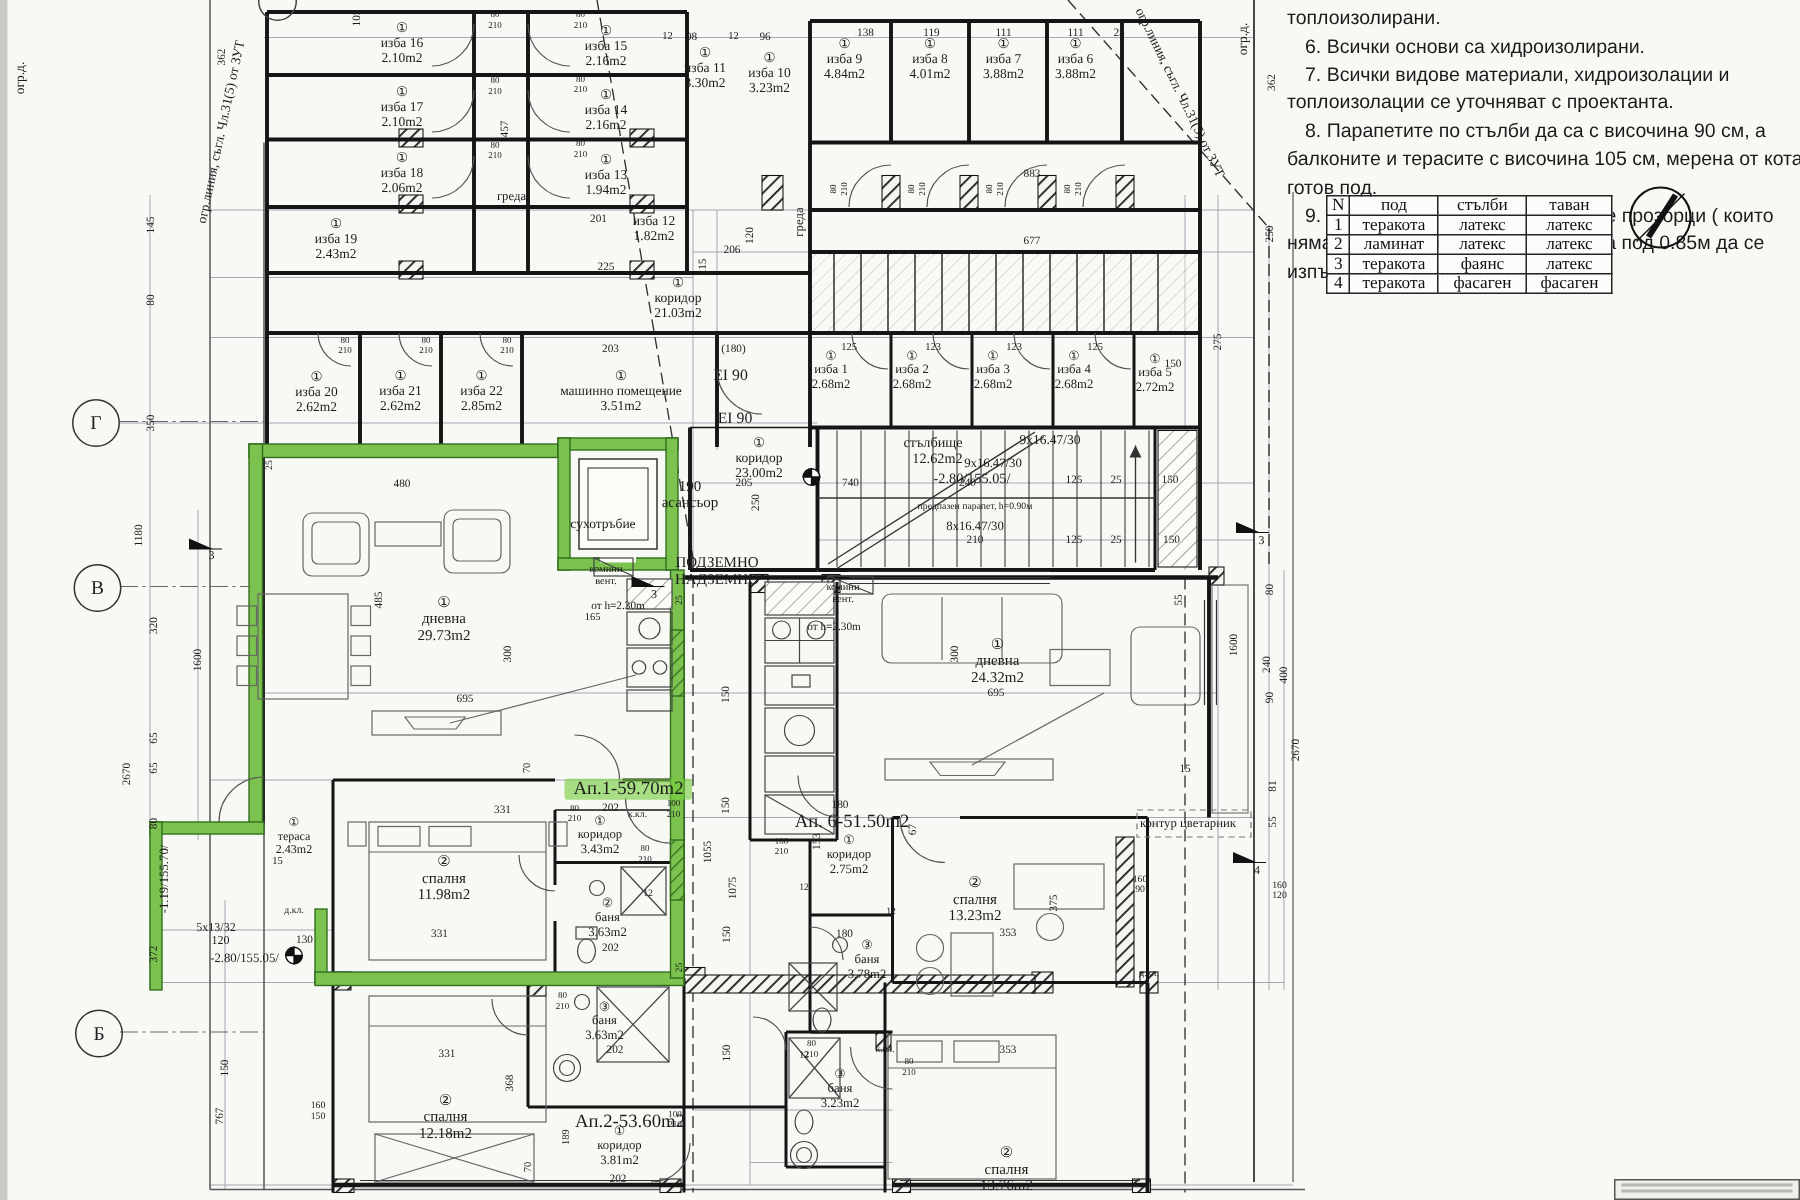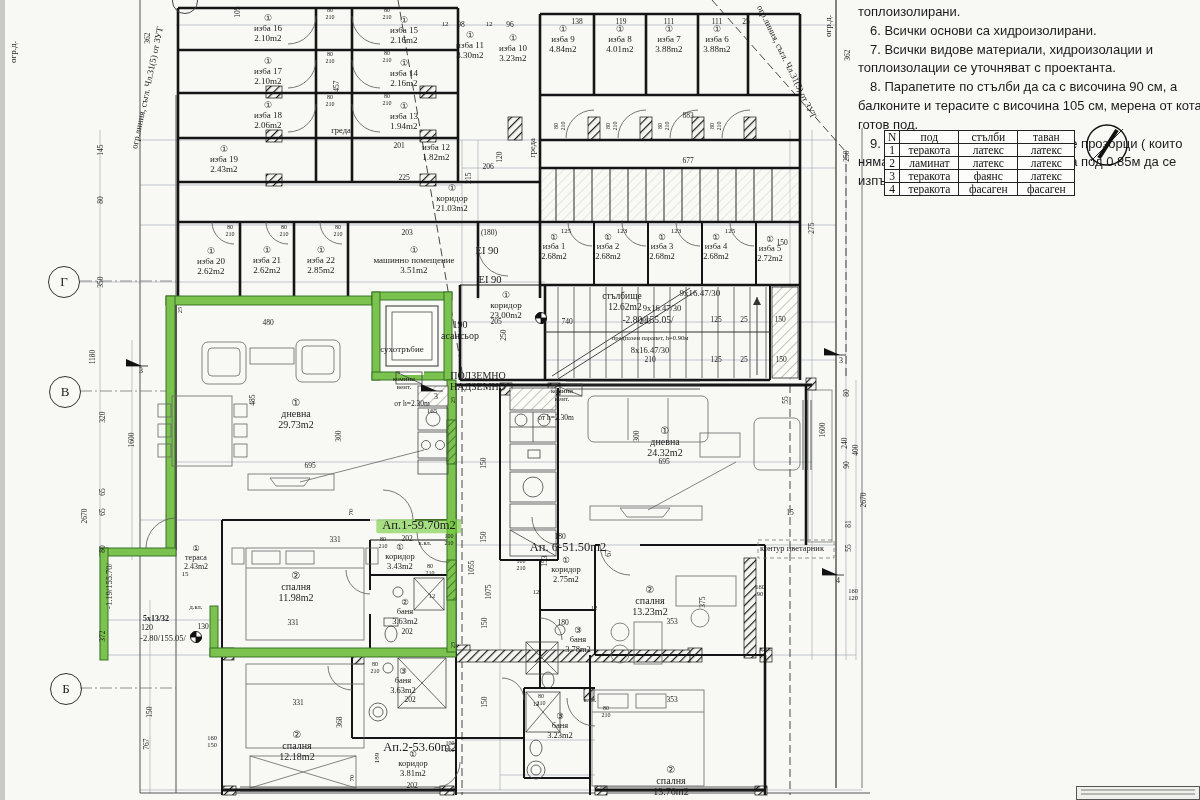--- a/index.html
+++ b/index.html
@@ -574,21 +574,21 @@
 спалня
 13.76m2</div>
       <div class="lbl" style="left: 196px; top: 558px; font-size: 8px; transform: translate(-50%, -50%);">①
 тераса
 2.43m2</div>
       <div class="lbl" style="left: 792px; top: 549px; font-size: 8.5px; transform: translate(-50%, -50%);">контур цветарник</div>
       <div class="lbl" style="left: 341px; top: 131px; font-size: 8.5px; transform: translate(-50%, -50%);">греда</div>
       <div class="lbl" style="left: 533px; top: 148px; font-size: 8.5px; transform: translate(-50%, -50%) rotate(-90deg);">греда</div>
       <div class="lbl" style="left: 487px; top: 251px; font-size: 10.5px; transform: translate(-50%, -50%);">EI 90</div>
       <div class="lbl" style="left: 490px; top: 280px; font-size: 10.5px; transform: translate(-50%, -50%);">EI 90</div>
-      <div class="lbl" style="left: 156px; top: 619px; font-size: 8px; transform: translate(-50%, -50%); font-weight: bold;">5x13/32</div>
+      <div class="lbl" style="left: 144px; top: 619px; font-size: 8px; transform: translate(-50%, -50%);">5x13/32</div>
       <div class="lbl" style="left: 147px; top: 628px; font-size: 8px; transform: translate(-50%, -50%);">120</div>
       <div class="lbl" style="left: 163px; top: 639px; font-size: 8.5px; transform: translate(-50%, -50%);">-2.80/155.05/</div>
       <div class="lbl" style="left: 110px; top: 586px; font-size: 8.5px; transform: translate(-50%, -50%) rotate(-90deg);">-1.19/155.70/</div>
       <div class="lbl" style="left: 196px; top: 607px; font-size: 6.5px; transform: translate(-50%, -50%);">д.кл.</div>
       <div class="lbl" style="left: 766px; top: 649px; font-size: 6.5px; transform: translate(-50%, -50%);">д.кл.</div>
       <div class="lbl" style="left: 590px; top: 700px; font-size: 6.5px; transform: translate(-50%, -50%);">к.кл.</div>
       <div class="lbl" style="left: 425px; top: 543px; font-size: 6.5px; transform: translate(-50%, -50%);">к.кл.</div>
       <div class="lbl" style="left: 14px; top: 52px; font-size: 9px; transform: translate(-50%, -50%) rotate(-90deg);">огр.д.</div>
       <div class="lbl" style="left: 829px; top: 26px; font-size: 9px; transform: translate(-50%, -50%) rotate(-90deg);">огр.д.</div>
       <div class="lbl" style="left: 148px; top: 88px; font-size: 9px; transform: translate(-50%, -50%) rotate(-78deg);">огр.линия, съгл. Чл.31(5) от ЗУТ</div>
@@ -740,21 +740,21 @@
       <div class="lbl" style="left: 412px; top: 786px; font-size: 7.5px; transform: translate(-50%, -50%);">202</div>
       <div class="lbl" style="left: 485px; top: 623px; font-size: 7.5px; transform: translate(-50%, -50%) rotate(-90deg);">150</div>
       <div class="lbl" style="left: 485px; top: 702px; font-size: 7.5px; transform: translate(-50%, -50%) rotate(-90deg);">150</div>
       <div class="lbl" style="left: 180px; top: 310px; font-size: 6.5px; transform: translate(-50%, -50%) rotate(-90deg);">25</div>
       <div class="lbl" style="left: 453px; top: 400px; font-size: 6.5px; transform: translate(-50%, -50%) rotate(-90deg);">25</div>
       <div class="lbl" style="left: 453px; top: 645px; font-size: 6.5px; transform: translate(-50%, -50%) rotate(-90deg);">25</div>
       <div class="lbl" style="left: 185px; top: 575px; font-size: 7px; transform: translate(-50%, -50%);">15</div>
       <div class="lbl" style="left: 352px; top: 512px; font-size: 7px; transform: translate(-50%, -50%) rotate(-90deg);">70</div>
       <div class="lbl" style="left: 353px; top: 778px; font-size: 7px; transform: translate(-50%, -50%) rotate(-90deg);">70</div>
       <div class="lbl" style="left: 378px; top: 758px; font-size: 7px; transform: translate(-50%, -50%) rotate(-90deg);">189</div>
-      <div class="lbl" style="left: 395px; top: 412px; font-size: 7px; transform: translate(-50%, -50%); margin-left: 37px;">165</div>
+      <div class="lbl" style="left: 395px; top: 412px; font-size: 7px; transform: translate(-50%, -50%);">165</div>
     </div>
 
   <div class="bubble" style="left:48px;top:266px;">
     <span>Г</span>
   </div>
   <div class="bubble" style="left:49px;top:376px;">
     <span>В</span>
   </div>
   <div class="bubble" style="left:50px;top:673px;">
     <span>Б</span>

